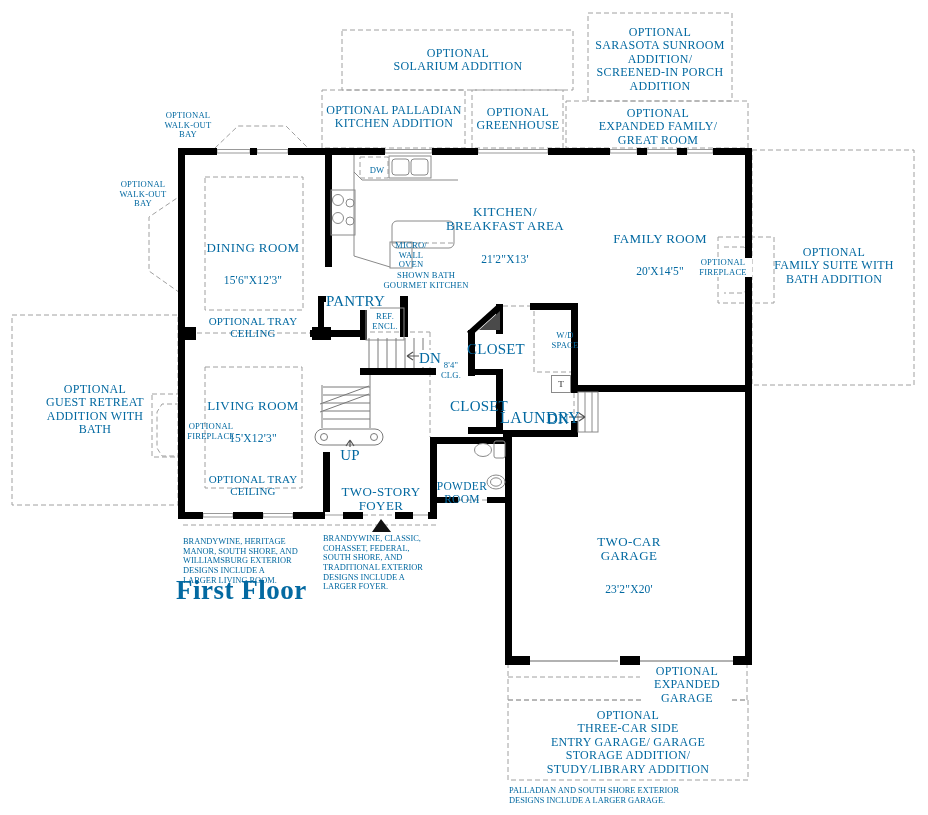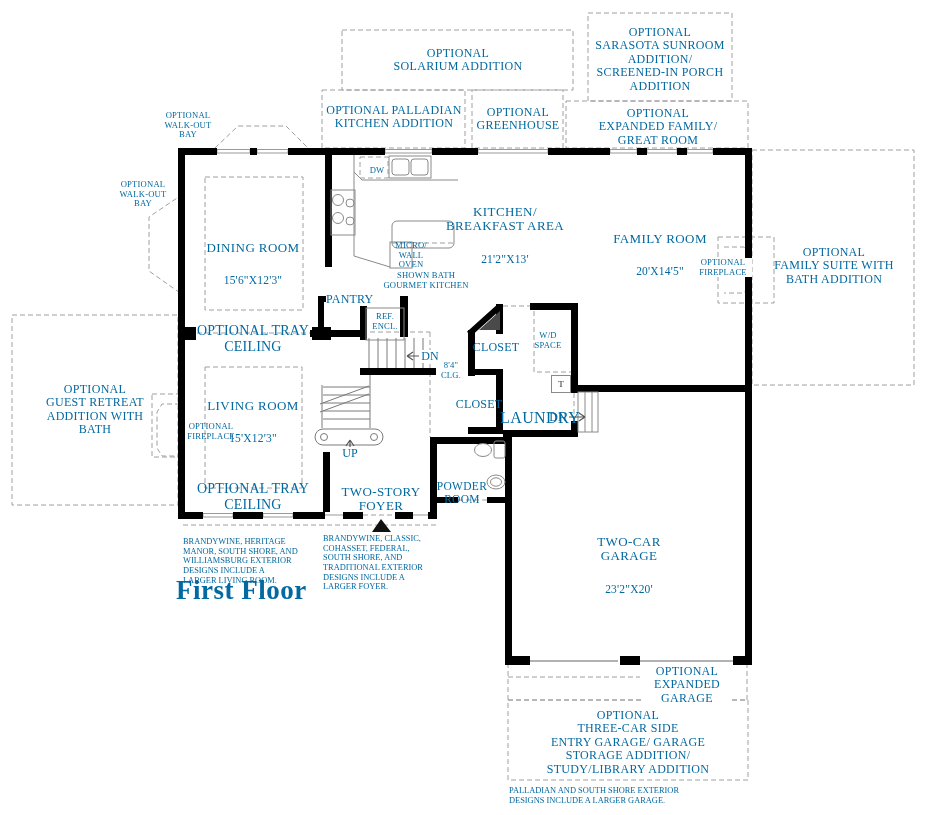--- a/index.html
+++ b/index.html
@@ -1,28 +1,28 @@
 <!DOCTYPE html>
 <html><head>
 <meta charset="utf-8">
 <style>
   html,body{margin:0;padding:0;background:#fff;}
   .plan{position:relative;width:928px;height:815px;background:#fff;overflow:hidden;}
   .plan svg{position:absolute;left:0;top:0;z-index:1;}
   .lbl{position:absolute;z-index:3;font-family:"Liberation Serif",serif;color:#0369a1;
        text-align:center;white-space:pre-line;line-height:1.12;letter-spacing:.2px;}
   .opt{font-size:12px;letter-spacing:.3px;}
-  .small{font-size:12px;}
+  .small{font-size:15px;}
   .tiny{font-size:8.6px;}
   .bg{background:#fff;}
   .rname{font-size:13px;letter-spacing:.4px;display:block;}
   .rname-sm{font-size:16px;letter-spacing:.4px;display:block;}
   .mid{font-size:11.5px;letter-spacing:.3px;display:block;}
   .rdims{font-size:11.5px;display:block;margin-top:1px;}
-  .rnote{font-size:14px;display:block;margin-top:18px;}
+  .rnote{font-size:11px;display:block;margin-top:10px;}
   .note{font-size:8.4px;text-align:left;line-height:1.15;letter-spacing:0;}
   .title{font-size:27px;font-weight:bold;text-align:left;letter-spacing:.5px;white-space:nowrap;}
   .tbox{position:absolute;z-index:3;border:1px solid #8a8a8a;font-family:"Liberation Serif",serif;
         font-size:9px;display:flex;align-items:center;justify-content:center;color:#1b1b1b;background:#fff;}
 </style>
 </head>
 <body>
 
 <div class="plan">
 
@@ -244,21 +244,21 @@
 WALL
 OVEN</div>
   <div class="lbl small bg" style="left:326px;top:293px;width:44px;">PANTRY</div>
   <div class="lbl tiny" style="left:367px;top:312px;width:36px;">REF.
 ENCL.</div>
   <div class="lbl small bg" style="left:419px;top:350px;width:22px;">DN</div>
   <div class="lbl tiny" style="left:436px;top:361px;width:30px;">8'4"
 CLG.</div>
   <div class="lbl small" style="left:466px;top:341px;width:60px;">CLOSET</div>
   <div class="lbl small" style="left:449px;top:398px;width:60px;">CLOSET</div>
-  <div class="lbl tiny" style="left:529px;top:331px;width:38px;">W/D
+  <div class="lbl tiny" style="left:546px;top:331px;width:38px;">W/D
 SPACE</div>
   <div class="tbox" style="left:551px;top:375px;width:18px;height:16px;">
     <span>T</span>
   </div>
   <div class="lbl small" style="left:546px;top:411px;width:24px;">DN</div>
   <div class="lbl small bg" style="left:337px;top:447px;width:26px;">UP</div>
 
   <div class="lbl note" style="left:183px;top:537px;width:128px;">BRANDYWINE, HERITAGE
 MANOR, SOUTH SHORE, AND
 WILLIAMSBURG EXTERIOR

